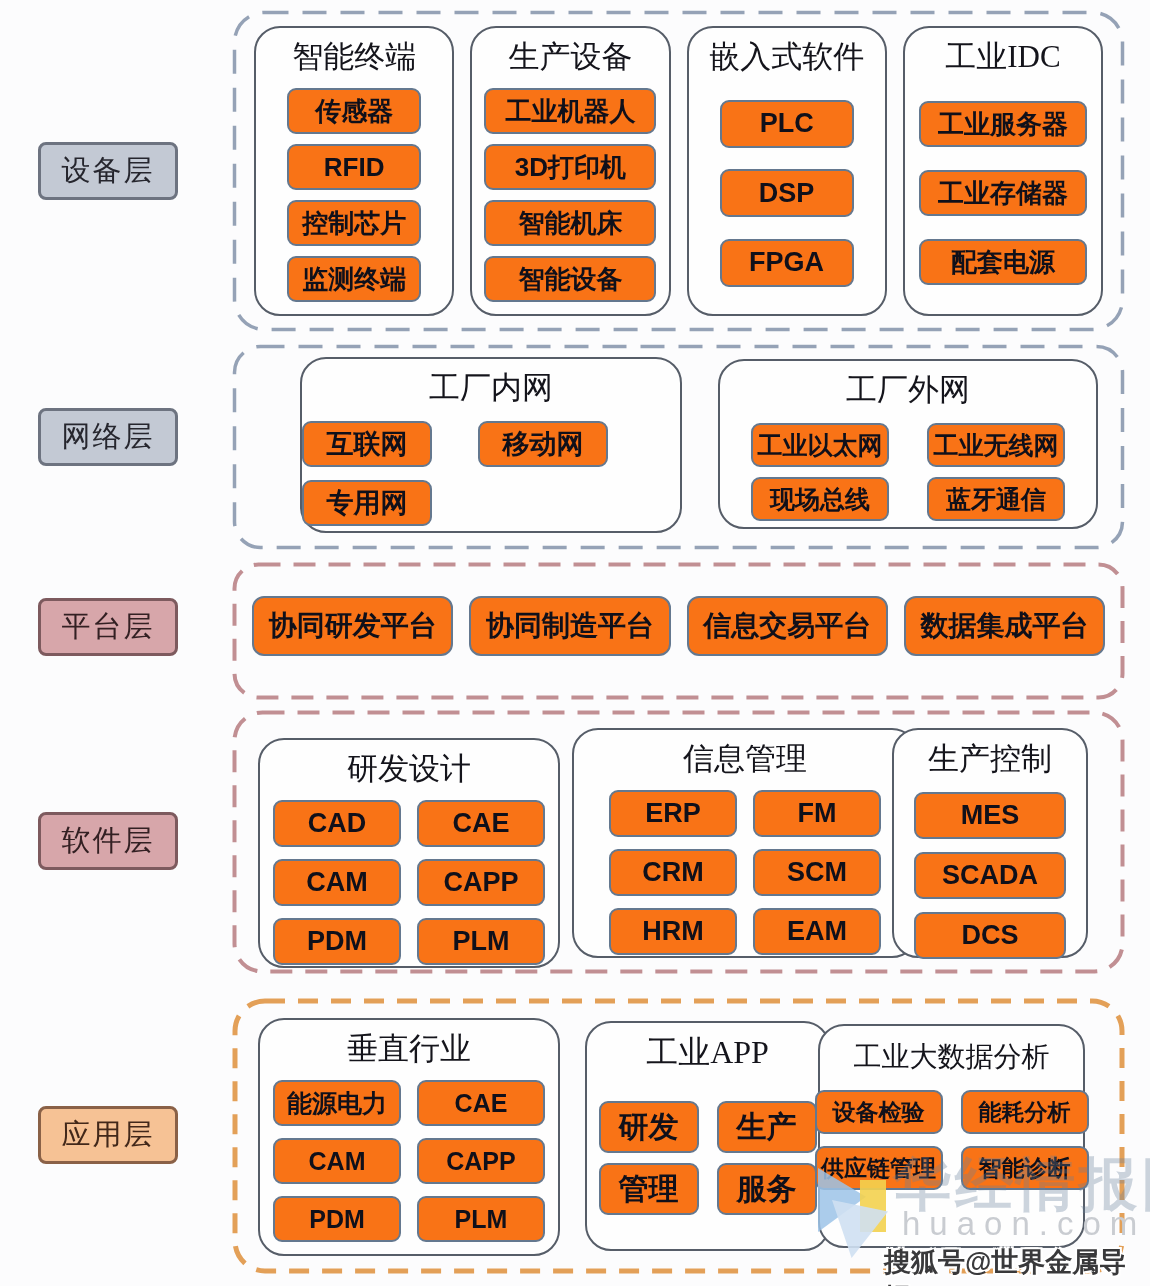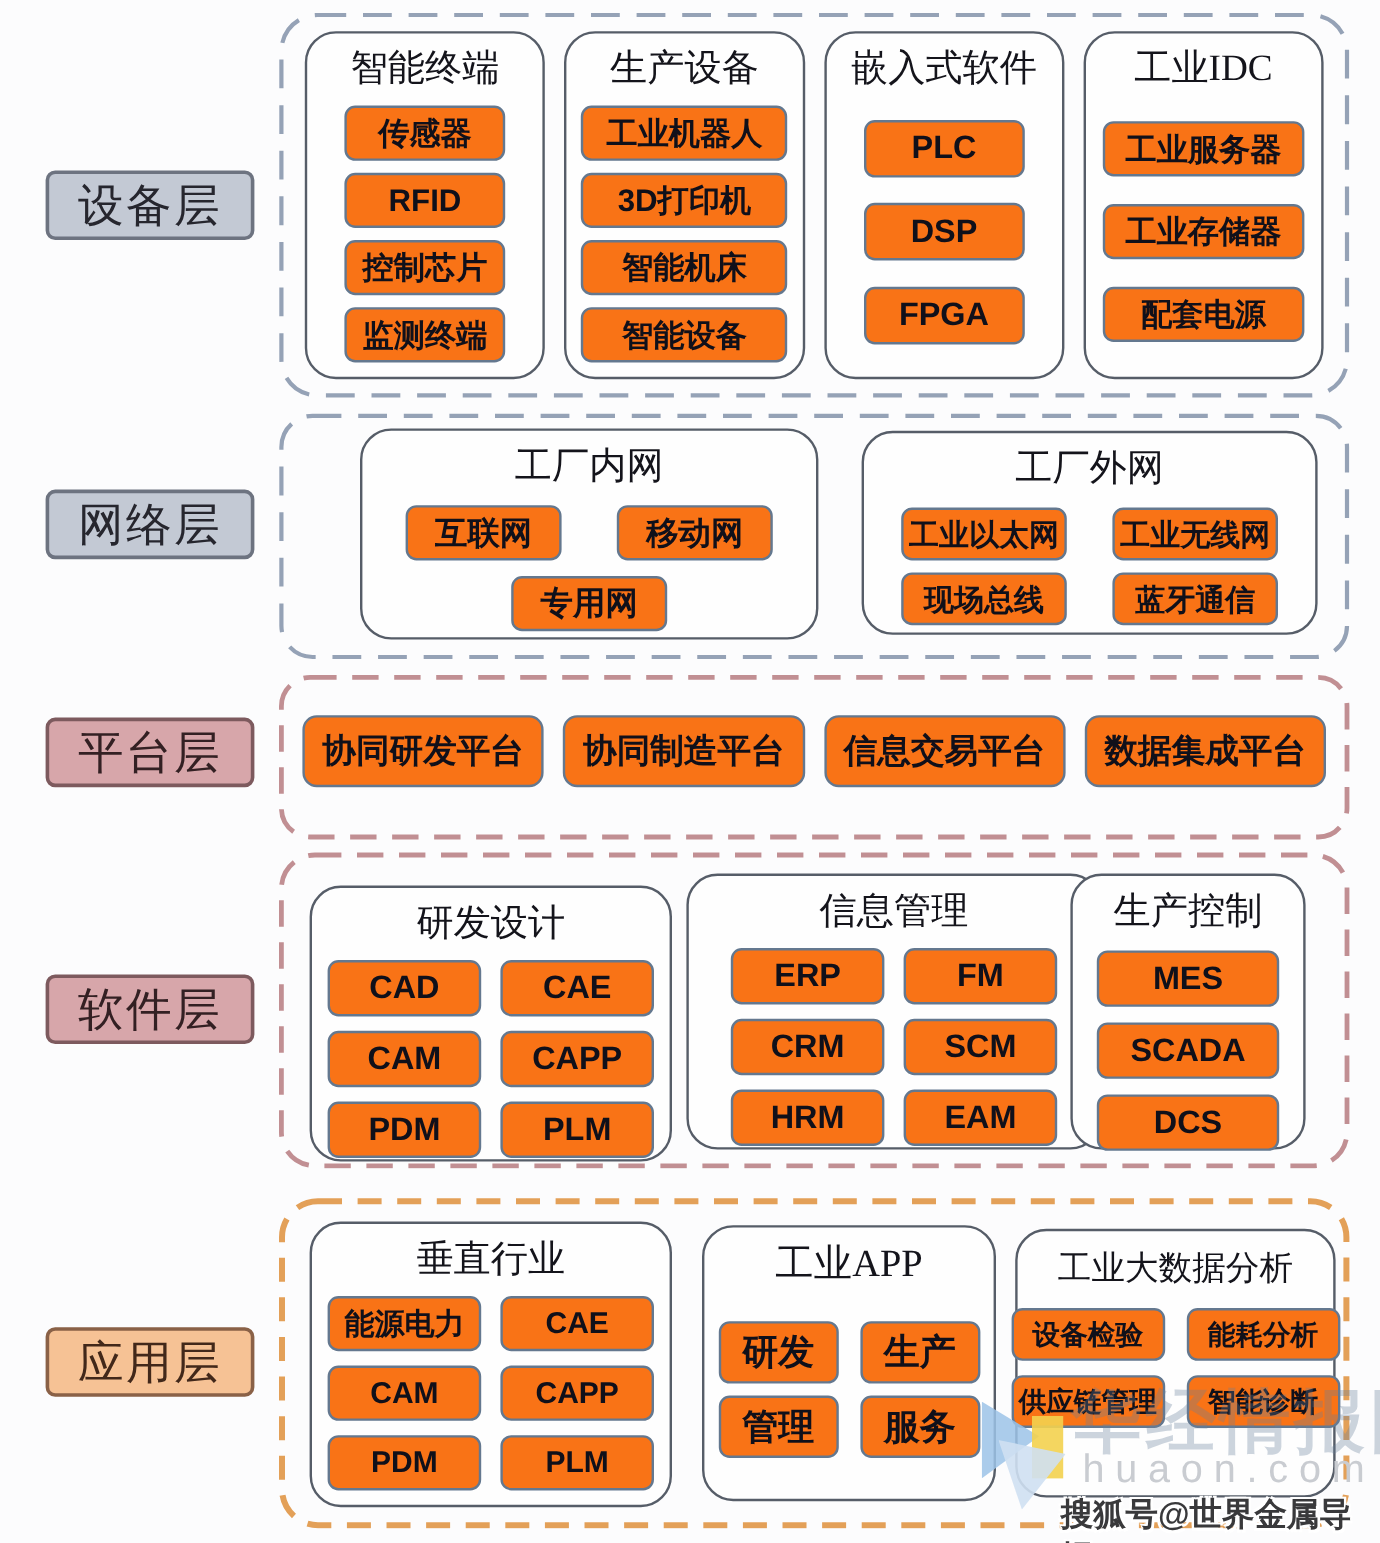--- a/index.html
+++ b/index.html
@@ -1,22 +1,22 @@
 <!DOCTYPE html>
 <html><head>
 <meta charset="utf-8">
 <style>
   html,body{margin:0;padding:0;background:#fff;}
   .page{position:relative;width:1150px;height:1286px;background:#fcfcfd;overflow:hidden;
         font-family:"Liberation Sans",sans-serif;}
 
   
-  .llabel{position:absolute;left:38px;width:174px;height:58px;border-radius:8px;
+  .llabel{position:absolute;left:38px;width:140px;height:58px;border-radius:8px;
           display:flex;align-items:center;justify-content:center;box-sizing:border-box;
-          font-family:"Liberation Serif",serif;font-size:38px;letter-spacing:2px;}
+          font-family:"Liberation Serif",serif;font-size:29px;letter-spacing:2px;}
   .lab-blue{background:#c3c9d4;border:3px solid #6d7380;color:#26262e;}
   .lab-rose{background:#d7a6aa;border:3px solid #7d5a5e;color:#332023;}
   .lab-orange{background:#f6c295;border:3px solid #8a6147;color:#42281a;}
 
   
   .cont{position:absolute;left:232px;width:893px;}
   .dash{position:absolute;left:0;top:0;}
   .cont-inner{position:absolute;left:0;top:0;right:0;bottom:0;}
 
   
@@ -36,21 +36,21 @@
   .dev .chips{display:flex;flex-direction:column;align-items:center;gap:10px;margin-top:10px;width:100%;}
   .dev.spread .chips{flex:1;justify-content:space-evenly;margin-top:0;gap:0;padding-bottom:6px;}
   .g-dev1 .chip{width:134px;height:46px;font-size:26px;}
   .g-dev2 .chip{width:172px;height:46px;font-size:26px;}
   .g-dev3 .chip{width:134px;height:48px;font-size:27px;text-align:right;}
   .g-dev4 .chip{width:168px;height:46px;font-size:26px;}
 
   
   .g-net1{position:absolute;left:68px;top:13px;width:382px;height:176px;}
   .g-net2{position:absolute;left:486px;top:15px;width:380px;height:170px;}
-  .net-row{display:flex;justify-content:center;gap:46px;margin-top:12px;width:100%;}
+  .net-row{display:flex;gap:46px;margin-top:12px;width:100%;}
   .g-net1 .chip{width:130px;height:46px;font-size:27px;}
   .g-net2 .grid2{gap:10px 38px;margin-top:12px;}
   .g-net2 .chip{width:138px;height:44px;font-size:25px;}
 
   
   .plat{display:flex;gap:16px;padding:34px 20px 0;box-sizing:border-box;}
   .plat .chip{flex:1;height:60px;font-size:28px;border-radius:12px;}
 
   
   .grid2{display:grid;grid-template-columns:auto auto;gap:12px 16px;margin-top:10px;justify-content:center;}
@@ -59,21 +59,21 @@
   
   .g-sw1{position:absolute;left:26px;top:28px;width:302px;height:230px;}
   .g-sw2{position:absolute;left:340px;top:18px;width:346px;height:230px;}
   .g-sw3{position:absolute;left:660px;top:18px;width:196px;height:230px;}
   .g-sw1 .chip,.g-sw2 .chip{width:128px;height:47px;font-size:27px;}
   .g-sw3 .chip{width:152px;height:47px;font-size:27px;}
 
   
   .g-app1{position:absolute;left:26px;top:20px;width:302px;height:238px;}
   .g-app2{position:absolute;left:353px;top:23px;width:245px;height:230px;}
-  .g-app3{position:absolute;left:614px;top:26px;width:267px;height:224px;}
+  .g-app3{position:absolute;left:586px;top:26px;width:267px;height:224px;}
   .g-app1 .chip{width:128px;height:46px;font-size:25px;}
   .g-app2 .gtitle{font-size:32px;}
   .g-app2 .grid2{gap:10px 18px;margin-top:26px;}
   .g-app2 .chip{width:100px;height:52px;font-size:30px;}
   .g-app3 .gtitle{font-size:28px;margin-top:12px;}
   .g-app3 .grid2{gap:12px 18px;margin-top:14px;}
   .g-app3 .chip{width:128px;height:44px;font-size:23px;}
 
   
   .wm-faint{position:absolute;left:893px;top:1146px;font-size:58px;font-weight:700;letter-spacing:4px;

